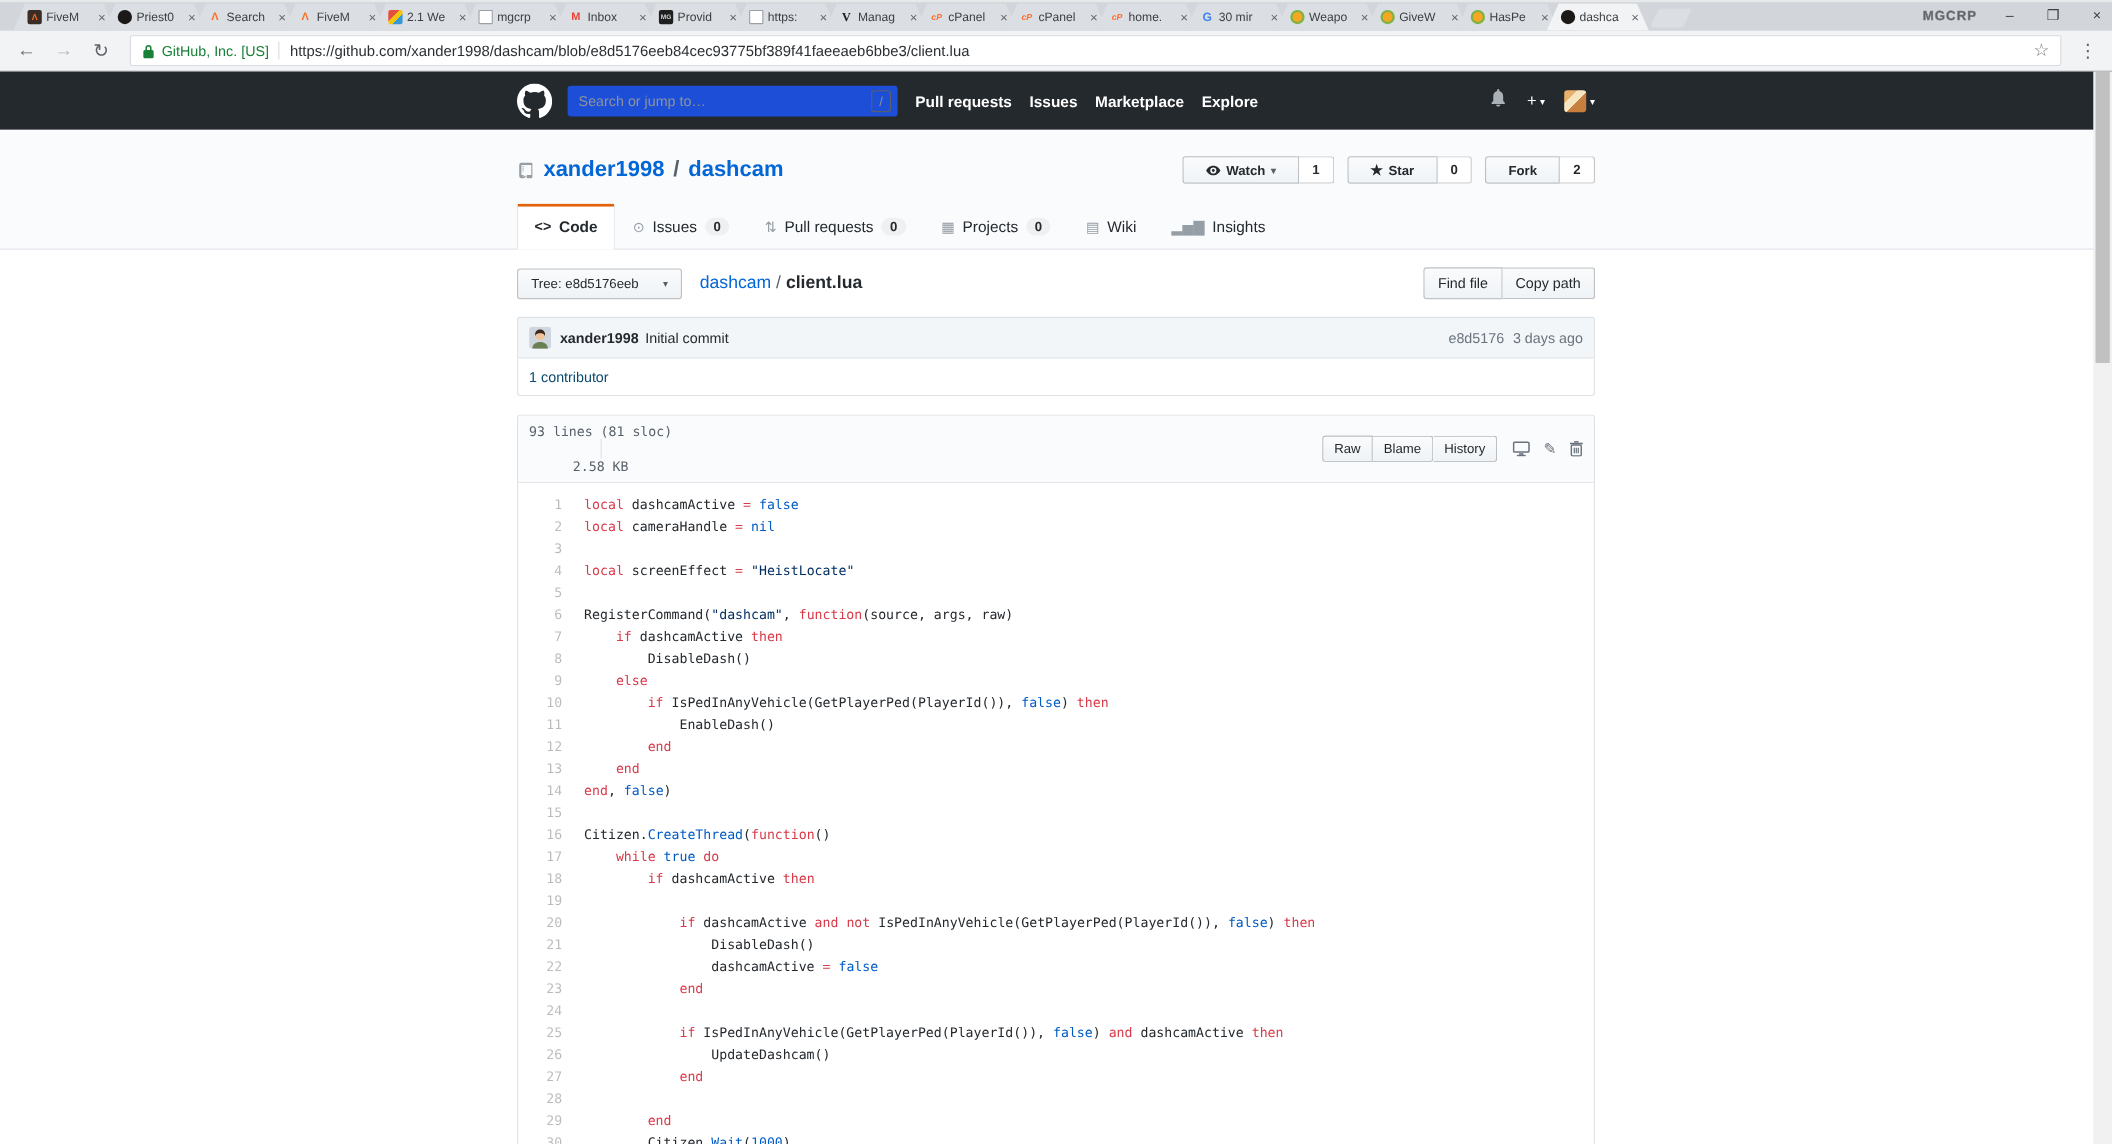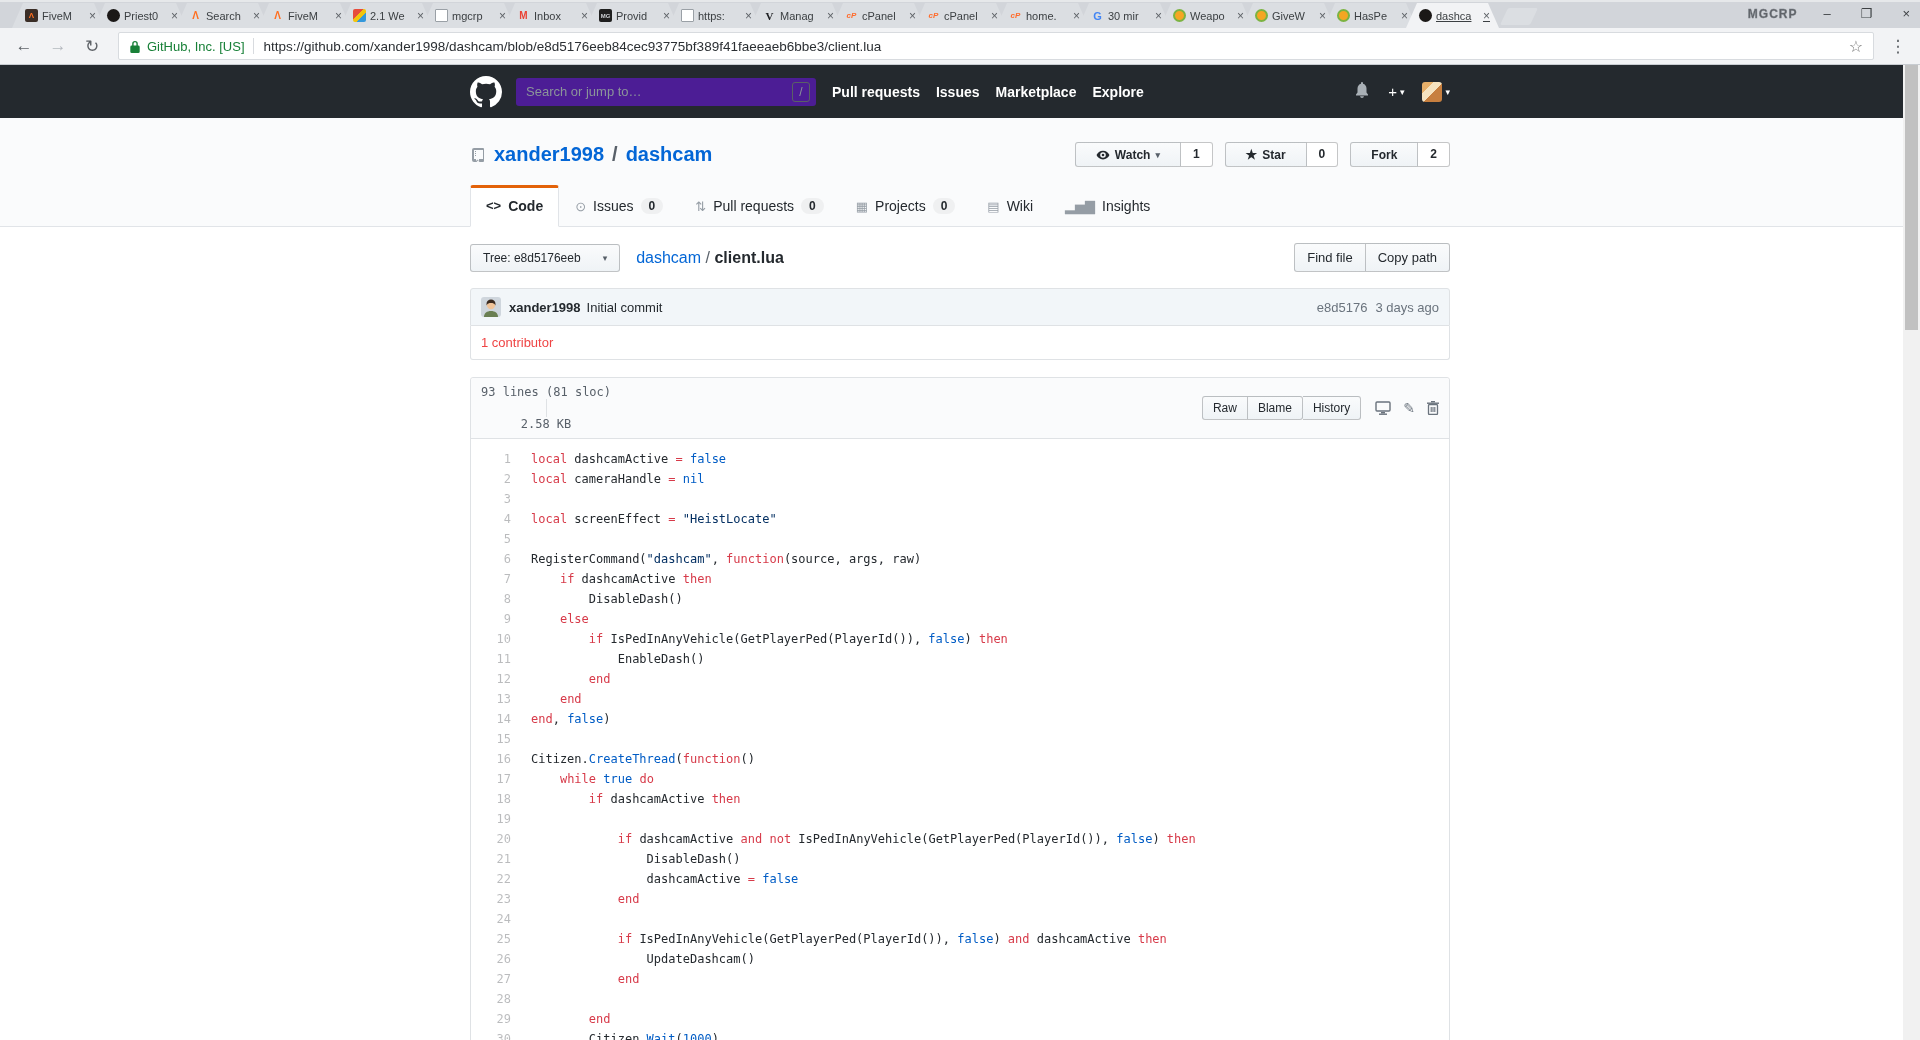--- a/index.html
+++ b/index.html
@@ -7,21 +7,21 @@
     font-family:"Liberation Sans", sans-serif; }
   .screen { position:relative; width:1920px; height:1040px; }
 
   
   .tabstrip { height:28px; background:#d2d5da; border-top:2px solid #e6e8ea;
     display:flex; align-items:flex-end; padding-left:12px; position:relative; }
   .tab { height:25px; width:93px; margin-right:-11px; position:relative;
     display:flex; align-items:center; gap:4px; padding:0 8px 0 13px;
     background:#dbdee2; clip-path:polygon(11px 0, calc(100% - 11px) 0, 100% 100%, 0 100%);
     font-size:11px; color:#3c4043; cursor:default; }
-  .tab.active { background:#f2f3f5; z-index:5;text-decoration:underline; }
+  .tab.active { background:#f2f3f5; z-index:5; }
   .tab-title { flex:1; white-space:nowrap; overflow:hidden; }
   .tab-close { font-size:12px; color:#5f6368; padding:0 1px; }
   .tab-icon { width:13px; height:13px; flex:0 0 13px; display:flex; align-items:center;
     justify-content:center; font-size:8px; font-weight:bold; border-radius:2px; overflow:hidden; }
   .ic-fivemdark { background:#3a2d26; color:#ff6e1f; }
   .ic-fivem { color:#ff6e1f; font-size:10px; }
   .ic-github { background:#1b1817; color:#fff; border-radius:50%; }
   .ic-colorful { background:linear-gradient(135deg,#e74c3c 0 40%,#f1c40f 40% 65%,#3498db 65%); color:transparent; }
   .ic-document { background:#fff; border:1px solid #9aa0a6; border-radius:1px; }
   .ic-gmail { color:#ea4335; font-size:10px; }
@@ -48,21 +48,21 @@
   .omni-sep { width:1px; height:16px; background:#d8dbdf; margin-right:10px; }
   .url { font-size:13.5px; color:#2b2f33; white-space:nowrap; overflow:hidden; flex:1; }
   .bookmark-star { font-size:16px; color:#757575; margin-left:8px; }
   .menu-dots { font-size:17px; color:#5f6368; width:24px; text-align:center; letter-spacing:0; }
 
   
   .gh-header { height:53px; background:#24292e; display:flex; align-items:center; }
   .gh-inner { width:980px; margin:0 auto; display:flex; align-items:center; }
   .gh-logo { color:#fff; display:flex; margin-right:14px; }
   .gh-search { position:relative; margin-right:16px; }
-  .gh-search input { width:300px; height:28px; background:#4c1d95; border:none; border-radius:3px;
+  .gh-search input { width:300px; height:28px; background:#1d4ed8; border:none; border-radius:3px;
     color:#fff; font-size:13px; padding:0 30px 0 10px; outline:none; }
   .gh-search input::placeholder { color:#8b949a; }
   .slash-badge { position:absolute; right:6px; top:4px; width:18px; height:20px; border:1px solid #5a6066;
     border-radius:3px; color:#8b949a; font-size:12px; display:flex; align-items:center; justify-content:center; }
   .gh-nav { display:flex; gap:16px; }
   .gh-nav a { color:#fff; font-size:14px; font-weight:bold; text-decoration:none; }
   .gh-right { margin-left:auto; display:flex; align-items:center; gap:18px; }
   .bell { color:#a9b0b6; }
   .plus-group, .avatar-group { color:#fff; font-size:15px; display:flex; align-items:center; gap:3px; }
   .caret { font-size:9px; color:#fff; }
@@ -108,21 +108,21 @@
   .bgroup .gbtn:first-child { border-radius:3px 0 0 3px; }
   .bgroup .gbtn + .gbtn { border-left:none; border-radius:0 3px 3px 0; }
 
   .commit-tease { border:1px solid #dfe2e5; border-radius:3px 3px 0 0; background:#f2f6f9;
     padding:8px 10px; display:flex; align-items:center; font-size:13px; color:#586069; }
   .c-avatar { width:20px; height:20px; border-radius:3px; margin-right:8px; flex:0 0 20px; }
   .c-author { font-weight:bold; color:#24292e; margin-right:6px; text-decoration:none; }
   .c-msg { color:#24292e; text-decoration:none; }
   .c-right { margin-left:auto; display:flex; gap:8px; color:#6a737d; }
   .contributors { border:1px solid #dfe2e5; border-top:none; border-radius:0 0 3px 3px;
-    padding:9px 10px; font-size:13px; color:#ef4444; margin-bottom:17px; }
+    padding:9px 10px; font-size:13px; color:#0c4a6e; margin-bottom:17px; }
 
   .file-box { border:1px solid #dfe2e5; border-radius:3px; }
   .file-header { background:#fafbfc; border-bottom:1px solid #dfe2e5; border-radius:3px 3px 0 0;
     padding:7px 10px; display:flex; align-items:center; }
   .finfo { font-size:12px; color:#586069; font-family:"DejaVu Sans Mono",monospace; display:flex; align-items:center;flex-direction:column; }
   .finfo .divider { width:1px; height:18px; background:#dfe2e5; margin:0 10px; }
   .fh-actions { margin-left:auto; display:flex; align-items:center; gap:14px; }
   .sm-group { display:flex; }
   .sm-group .gbtn { font-size:12px; padding:4px 10px; }
   .fh-icons { display:flex; align-items:center; gap:12px; color:#6a737d; }

